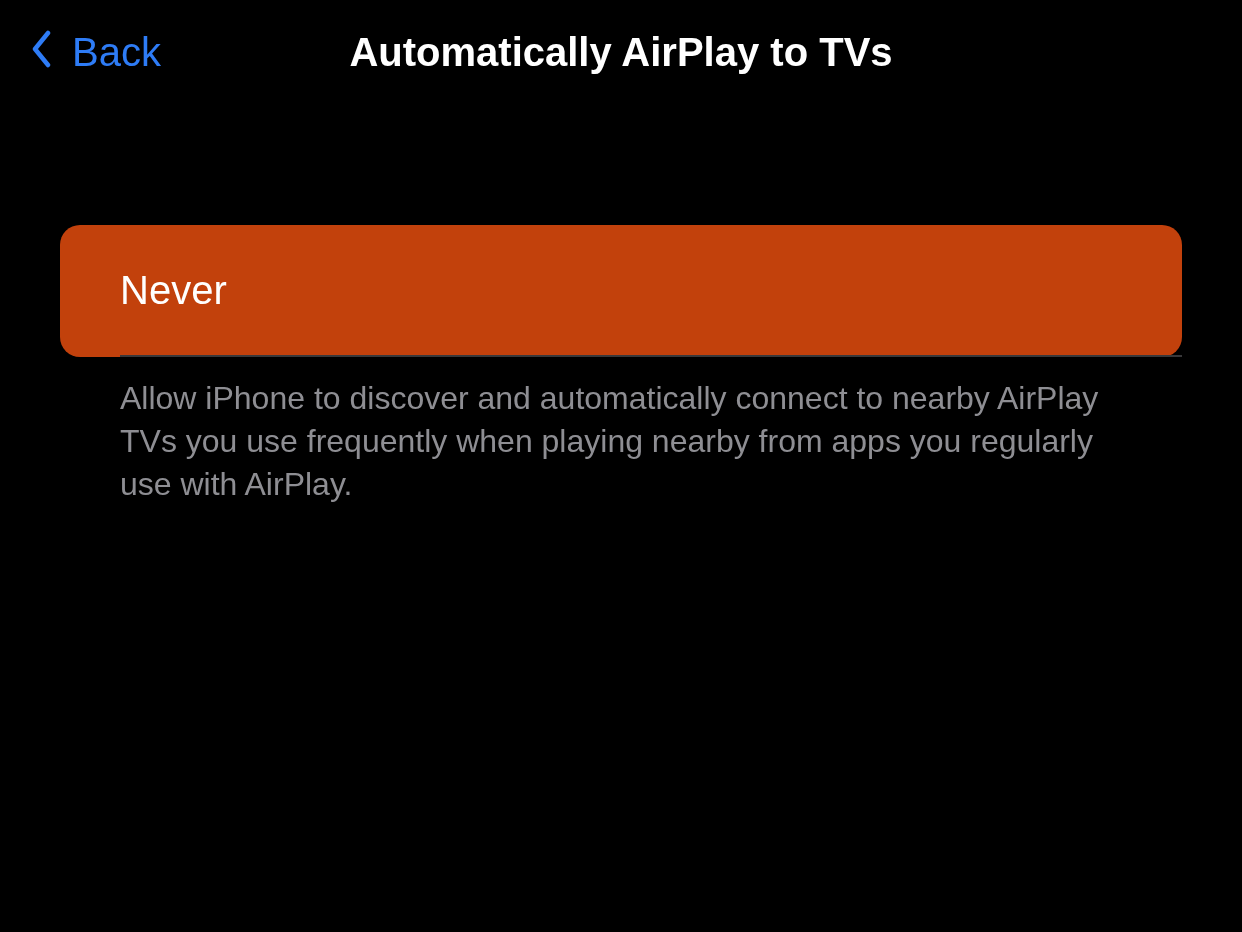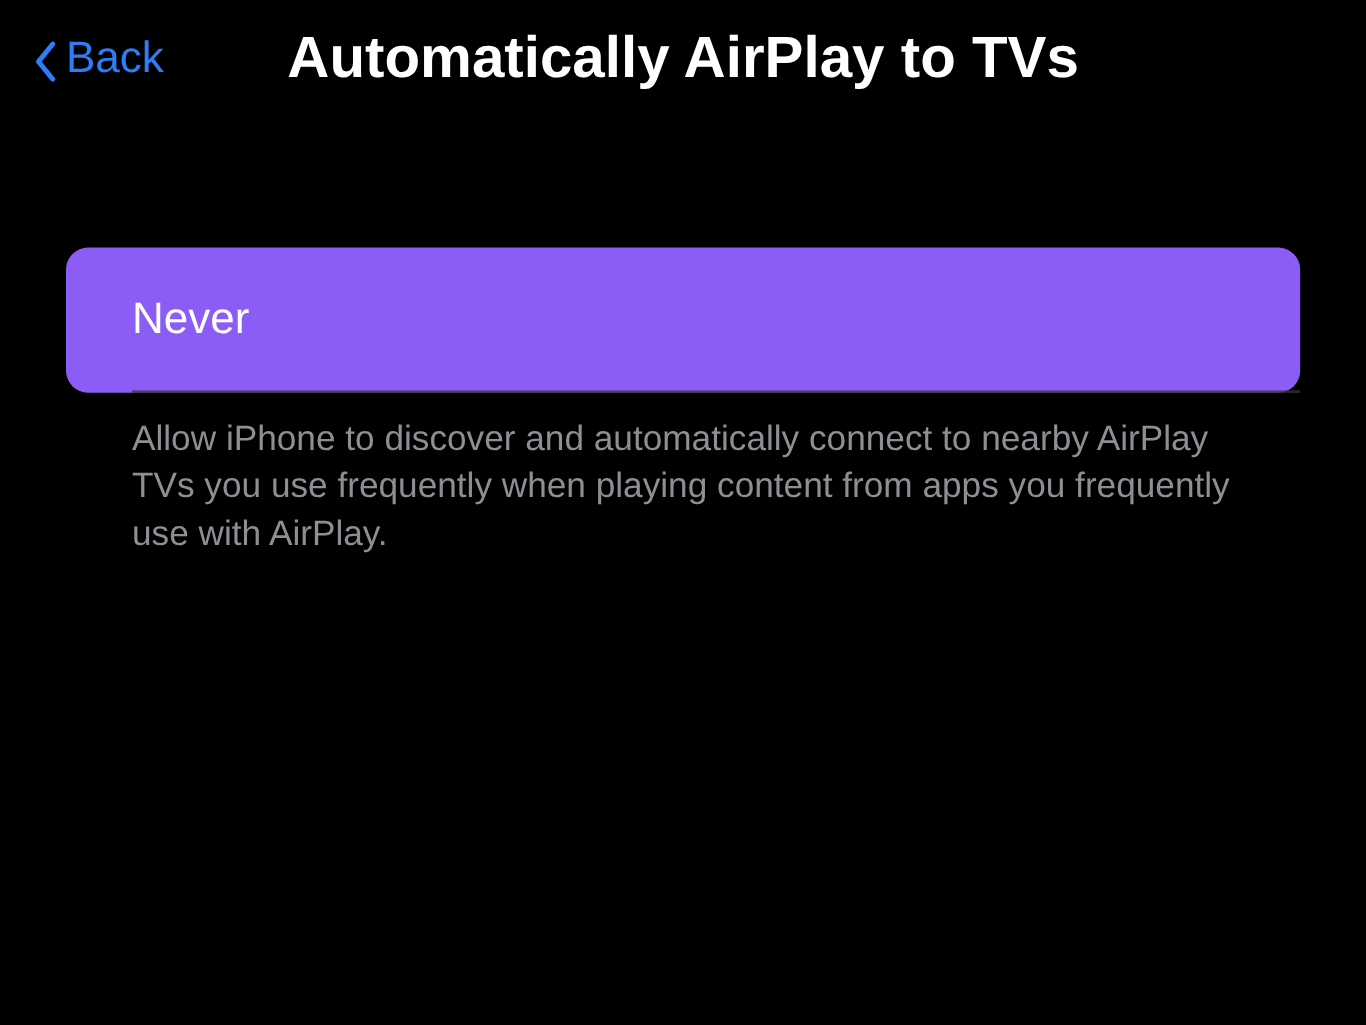--- a/index.html
+++ b/index.html
@@ -12,52 +12,52 @@
       overflow: hidden;
     }
     .nav-bar {
       display: flex;
       align-items: center;
       padding: 30px 30px 20px 30px;
       position: relative;
     }
     .back-button {
       display: flex;
-      align-items: flex-end;
-      gap: 8px;
+      align-items: flex-start;
+      gap: 20px;
       color: #2e7cf6;
       font-size: 40px;
       font-weight: 400;
       cursor: pointer;
       background: none;
       border: none;
     }
     .chevron-left {
       width: 22px;
       height: 38px;
       stroke: #2e7cf6;
       stroke-width: 4.5;
       fill: none;
       stroke-linecap: round;
       stroke-linejoin: round;
     }
     .page-title {
       position: absolute;
       left: 50%;
       transform: translateX(-50%);
-      font-size: 53px;
+      font-size: 40px;
       font-weight: 600;
       color: #ffffff;
       white-space: nowrap;
     }
     .content {
       padding: 130px 60px 0 60px;
     }
     .options-card {
-      background: #8b5cf6;
+      background: #c2410c;
       border-radius: 20px;
       overflow: visible;
       position: relative;
     }
     .option-row {
       display: flex;
       align-items: center;
       justify-content: space-between;
       padding: 0 50px 0 60px;
       height: 130px;
@@ -124,14 +124,14 @@
         <span class="option-label">Never</span>
       </div>
     </div>
     <div class="divider"></div>
 
     <div class="divider"></div>
 
 
   </div>
 
-  <div class="footer-text">Allow iPhone to discover and automatically connect to nearby AirPlay TVs you use frequently when playing content from apps you frequently use with AirPlay.</div>
+  <div class="footer-text">Allow iPhone to discover and automatically connect to nearby AirPlay TVs you use frequently when playing nearby from apps you regularly use with AirPlay.</div>
 </div>
 
 </body></html>

